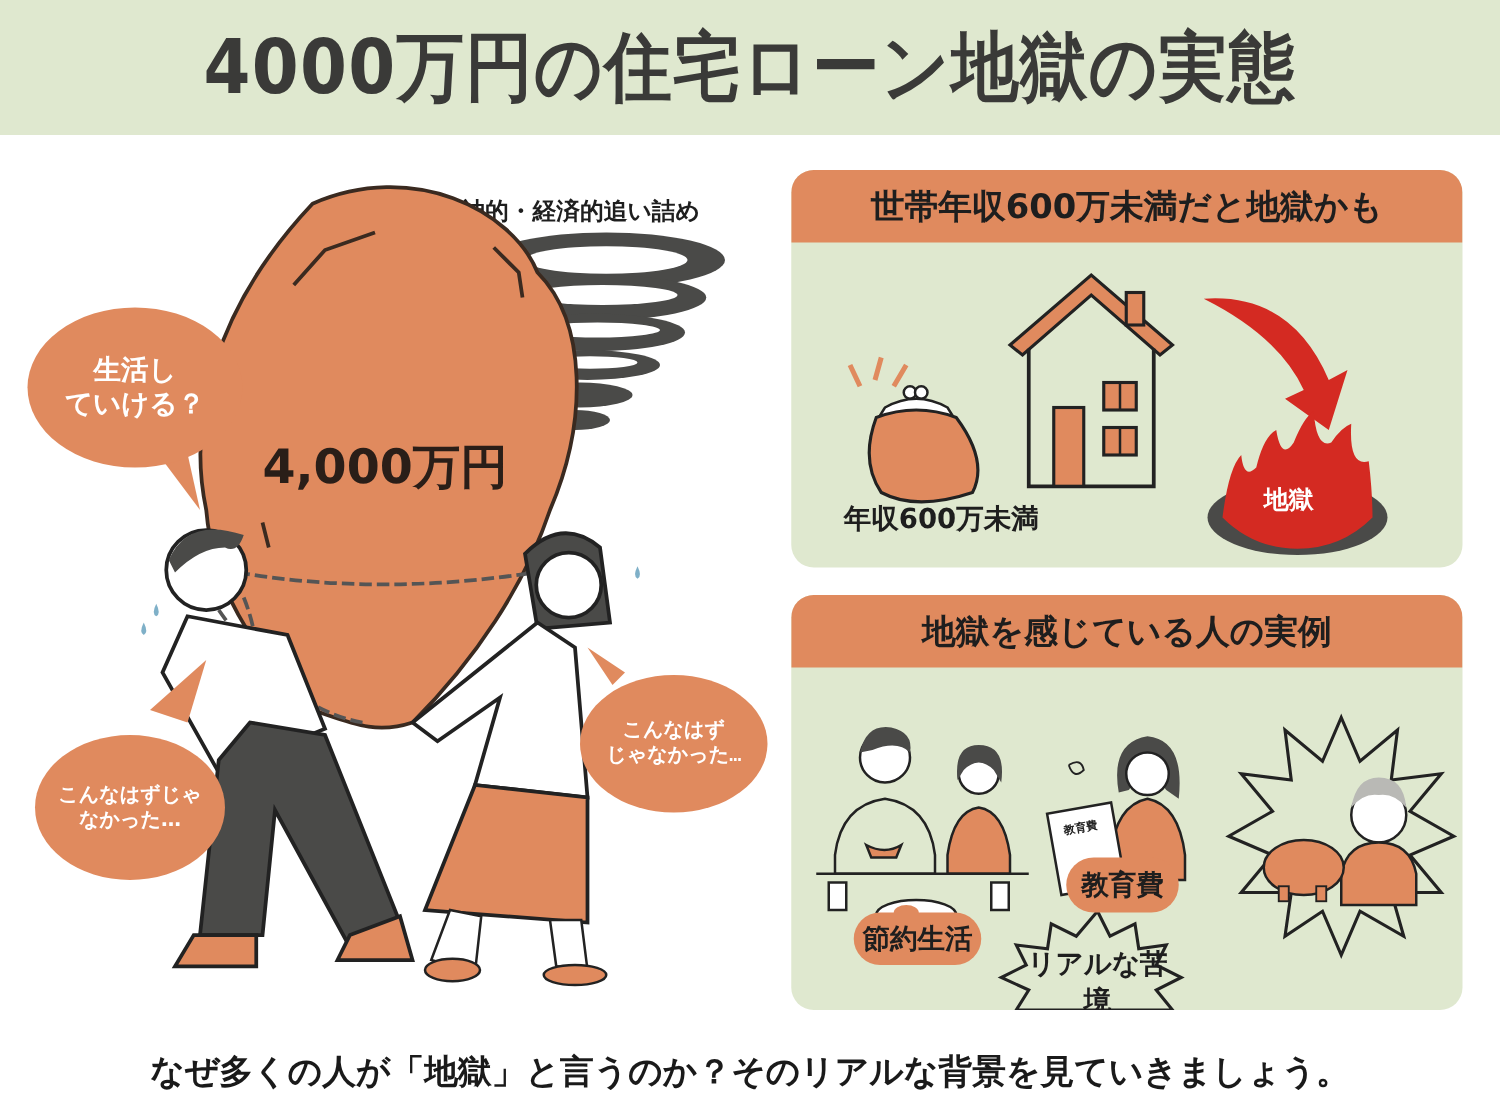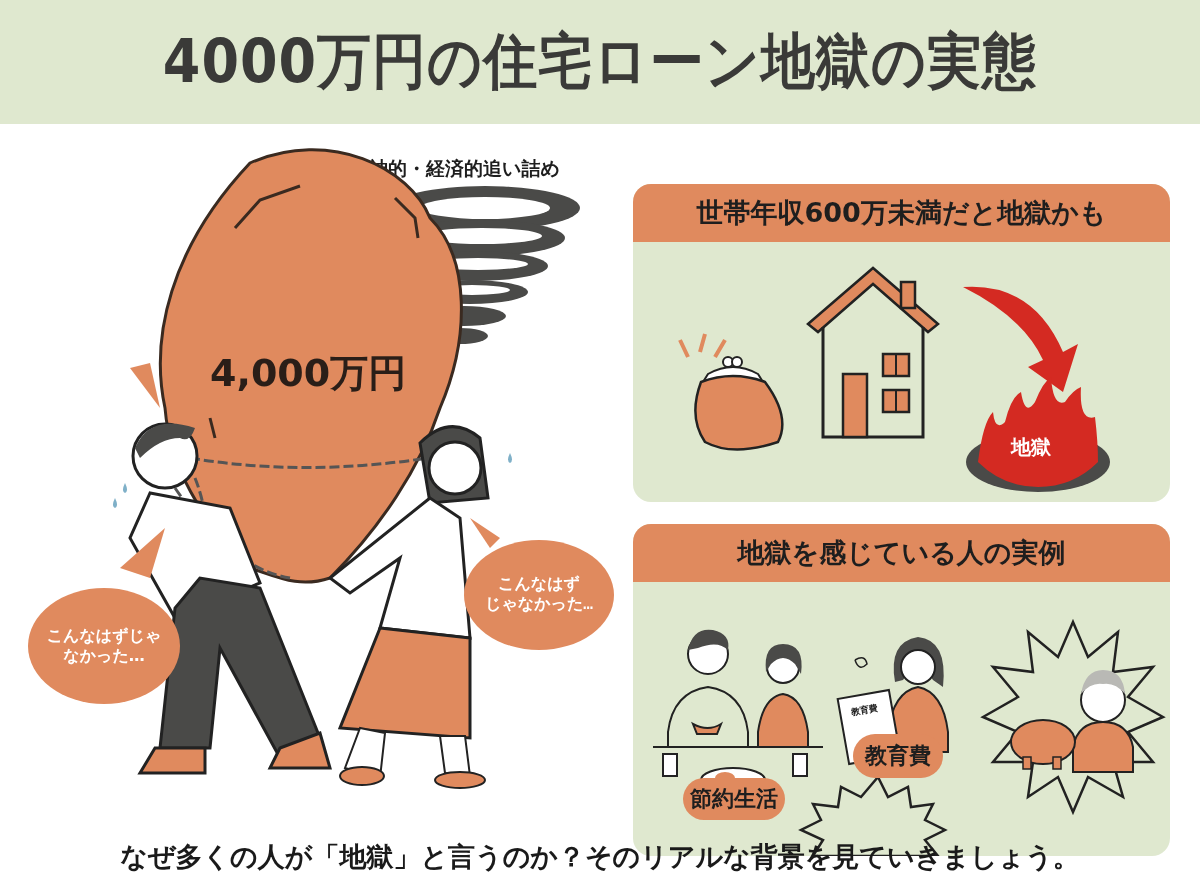--- a/index.html
+++ b/index.html
@@ -1,20 +1,20 @@
 <!DOCTYPE html>
 <html><head>
 <meta charset="utf-8">
 <style>
   * { box-sizing: border-box; margin: 0; padding: 0; }
   html, body { width: 1200px; height: 896px; overflow: hidden; background: #ffffff; }
   body { font-family: "DejaVu Sans", "Liberation Sans", sans-serif; color: #1e1e1e; position: relative; }
 
   .title-band {
-    position: absolute; left: 0; top: 0; width: 1200px; height: 124px;
+    position: absolute; left: 0; top: 0; width: 1200px; height: 108px;
     background: #dfe8cf;
     display: flex; align-items: center; justify-content: center;
   }
   .title-band h1 {
     font-size: 54px; font-weight: bold; color: #3a3a38; letter-spacing: 1px;
     transform: scaleY(1.12);
   }
 
   
   .left-area { position: absolute; left: 0; top: 108px; width: 620px; height: 710px; }
@@ -23,21 +23,21 @@
   .bubble {
     position: absolute; background: #e08a5e; color: #ffffff; font-weight: bold;
     border-radius: 50%; display: flex; align-items: center; justify-content: center;
     text-align: center; line-height: 1.25;
   }
   .bubble span { white-space: pre-line; }
 
   
   .panel {
     position: absolute; left: 633px; width: 537px;
-    background: #dfe8cf; border-radius: 18px; overflow: hidden; margin-top: 48px;
+    background: #dfe8cf; border-radius: 18px; overflow: hidden;
   }
   .panel-header {
     background: #e08a5e; height: 58px;
     display: flex; align-items: center; justify-content: center;
     font-size: 27px; font-weight: bold; color: #1e1e1e;
   }
   .panel-body { position: relative; }
 
   .pill {
     position: absolute; background: #e08a5e; color: #1e1e1e; font-weight: bold;
@@ -116,20 +116,24 @@
       <path d="M510 345 q-4 8 0 10 q4 -2 0 -10 Z" fill="#7fb0c8"></path>
     </g>
 
     <path d="M130 260 L160 300 L150 255 Z" fill="#e08a5e"></path>
     <path d="M150 470 L165 420 L120 460 Z" fill="#e08a5e"></path>
     <path d="M490 440 L470 410 L500 430 Z" fill="#e08a5e"></path>
   </svg>
 
   <div style="position:absolute;left:210px;top:240px;font-size:38px;font-weight:bold;color:#2a1e18;">4,000万円</div>
 
+  <div class="bubble" style="left:22px;top:138px;width:172px;height:128px;font-size:22px;">
+    <span>生活し
+ていける？</span>
+  </div>
   <div class="bubble" style="left:28px;top:480px;width:152px;height:116px;font-size:16px;align-items:center;">
     <span>こんなはずじゃ
 なかった…</span>
   </div>
   <div class="bubble" style="left:464px;top:432px;width:150px;height:110px;font-size:16px;font-family:Liberation Mono, monospace;">
     <span>こんなはず
 じゃなかった…</span>
   </div>
 </section>
 
@@ -157,20 +161,21 @@
         <line x1="263" y1="148" x2="263" y2="170" stroke="#222" stroke-width="2"></line>
       </g>
 
       <path d="M330 45 Q400 40 430 110 L445 102 L430 150 L395 125 L410 118 Q390 75 330 45 Z" fill="#d42a22"></path>
 
       <g>
         <ellipse cx="405" cy="220" rx="72" ry="30" fill="#4a4a48"></ellipse>
         <path d="M345 220 Q350 180 360 170 Q362 190 372 180 Q378 155 388 150 Q392 175 402 160 Q410 140 418 135 Q420 165 432 160 Q440 148 448 145 Q446 180 462 175 Q465 200 465 220 Q440 245 405 245 Q370 245 345 220 Z" fill="#d42a22"></path>
       </g>
     </svg>
+    <div style="position:absolute;left:42px;top:206px;font-size:22px;font-weight:bold;color:#1e1e1e;">年収600万未満</div>
     <div style="position:absolute;left:378px;top:192px;font-size:20px;font-weight:bold;color:#ffffff;">地獄</div>
   </div>
 </section>
 
 <section class="panel" style="top:476px;height:332px;">
   <div class="panel-header">地獄を感じている人の実例</div>
   <div class="panel-body" style="height:274px;">
     <svg width="537" height="274" viewBox="0 0 537 274" style="position:absolute;left:0;top:0;">
 
       <g>
@@ -208,18 +213,19 @@
       </g>
 
       <polygon points="245,195 255,215 275,205 278,225 300,222 292,238 312,248 292,258 305,274 180,274 190,258 168,248 188,238 180,222 205,225 208,205 228,215" fill="#dfe8cf" stroke="#222" stroke-width="2.5"></polygon>
     </svg>
 
     <div style="position:absolute;left:218px;top:122px;font-size:9px;font-weight:bold;color:#222;transform:rotate(-10deg);">教育費</div>
 
     <div class="pill" style="left:50px;top:196px;width:102px;height:42px;">節約生活</div>
     <div class="pill" style="left:220px;top:152px;width:90px;height:44px;">教育費</div>
 
+    <div style="position:absolute;left:180px;top:222px;width:130px;text-align:center;font-size:22px;font-weight:bold;color:#1e1e1e;">リアルな苦境</div>
   </div>
 </section>
 
 <footer class="footer">
   <div class="footer-text">なぜ多くの人が「地獄」と言うのか？そのリアルな背景を見ていきましょう。</div>
 </footer>
 
 </body></html>

